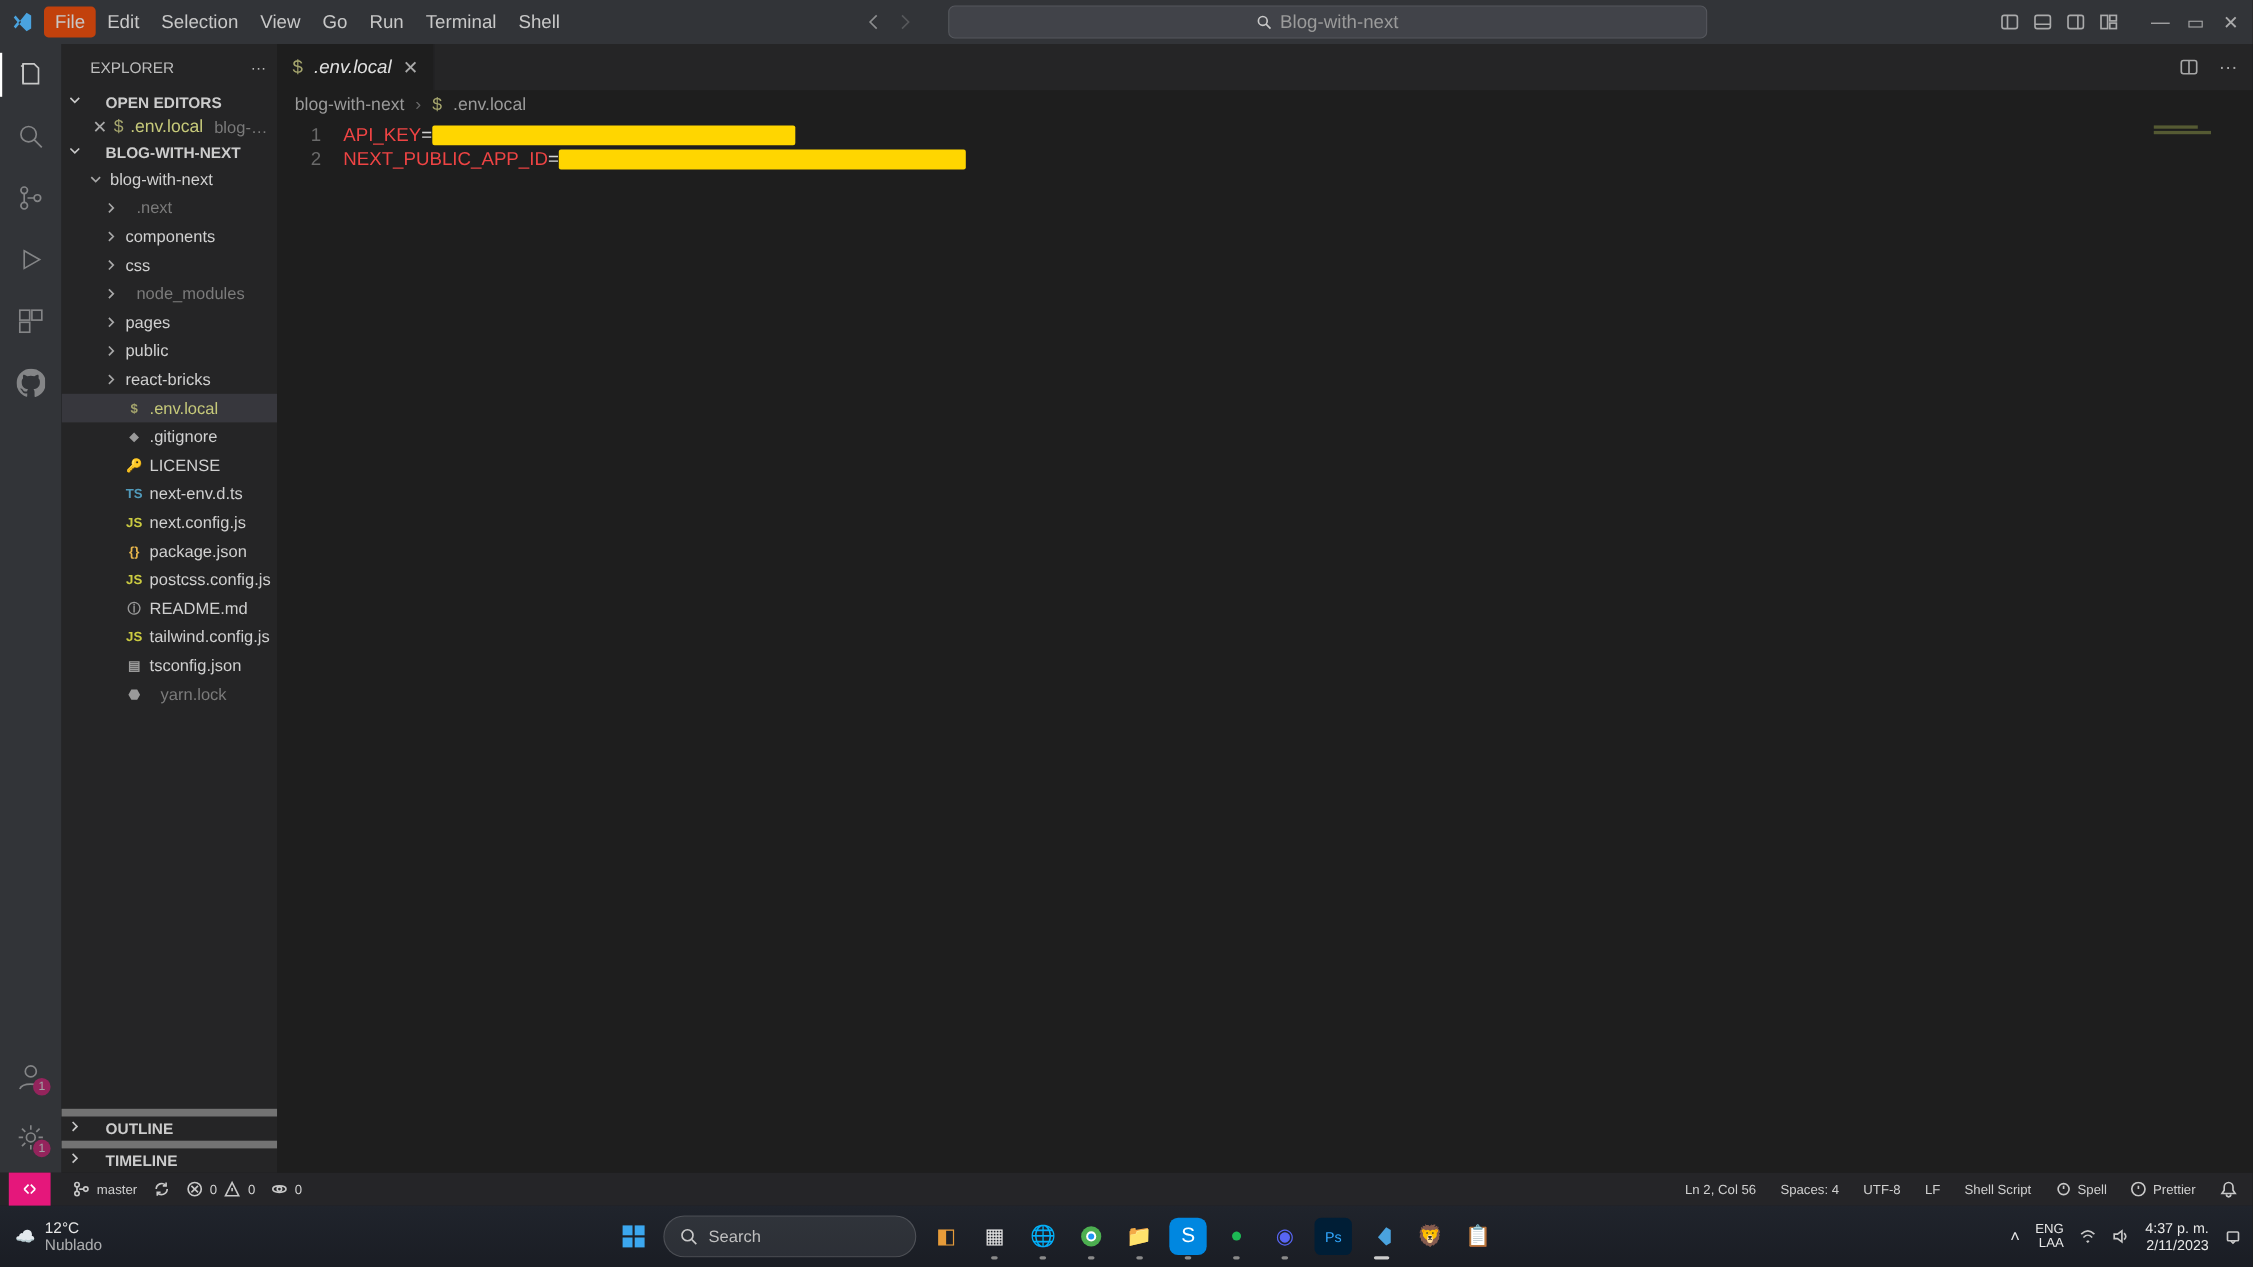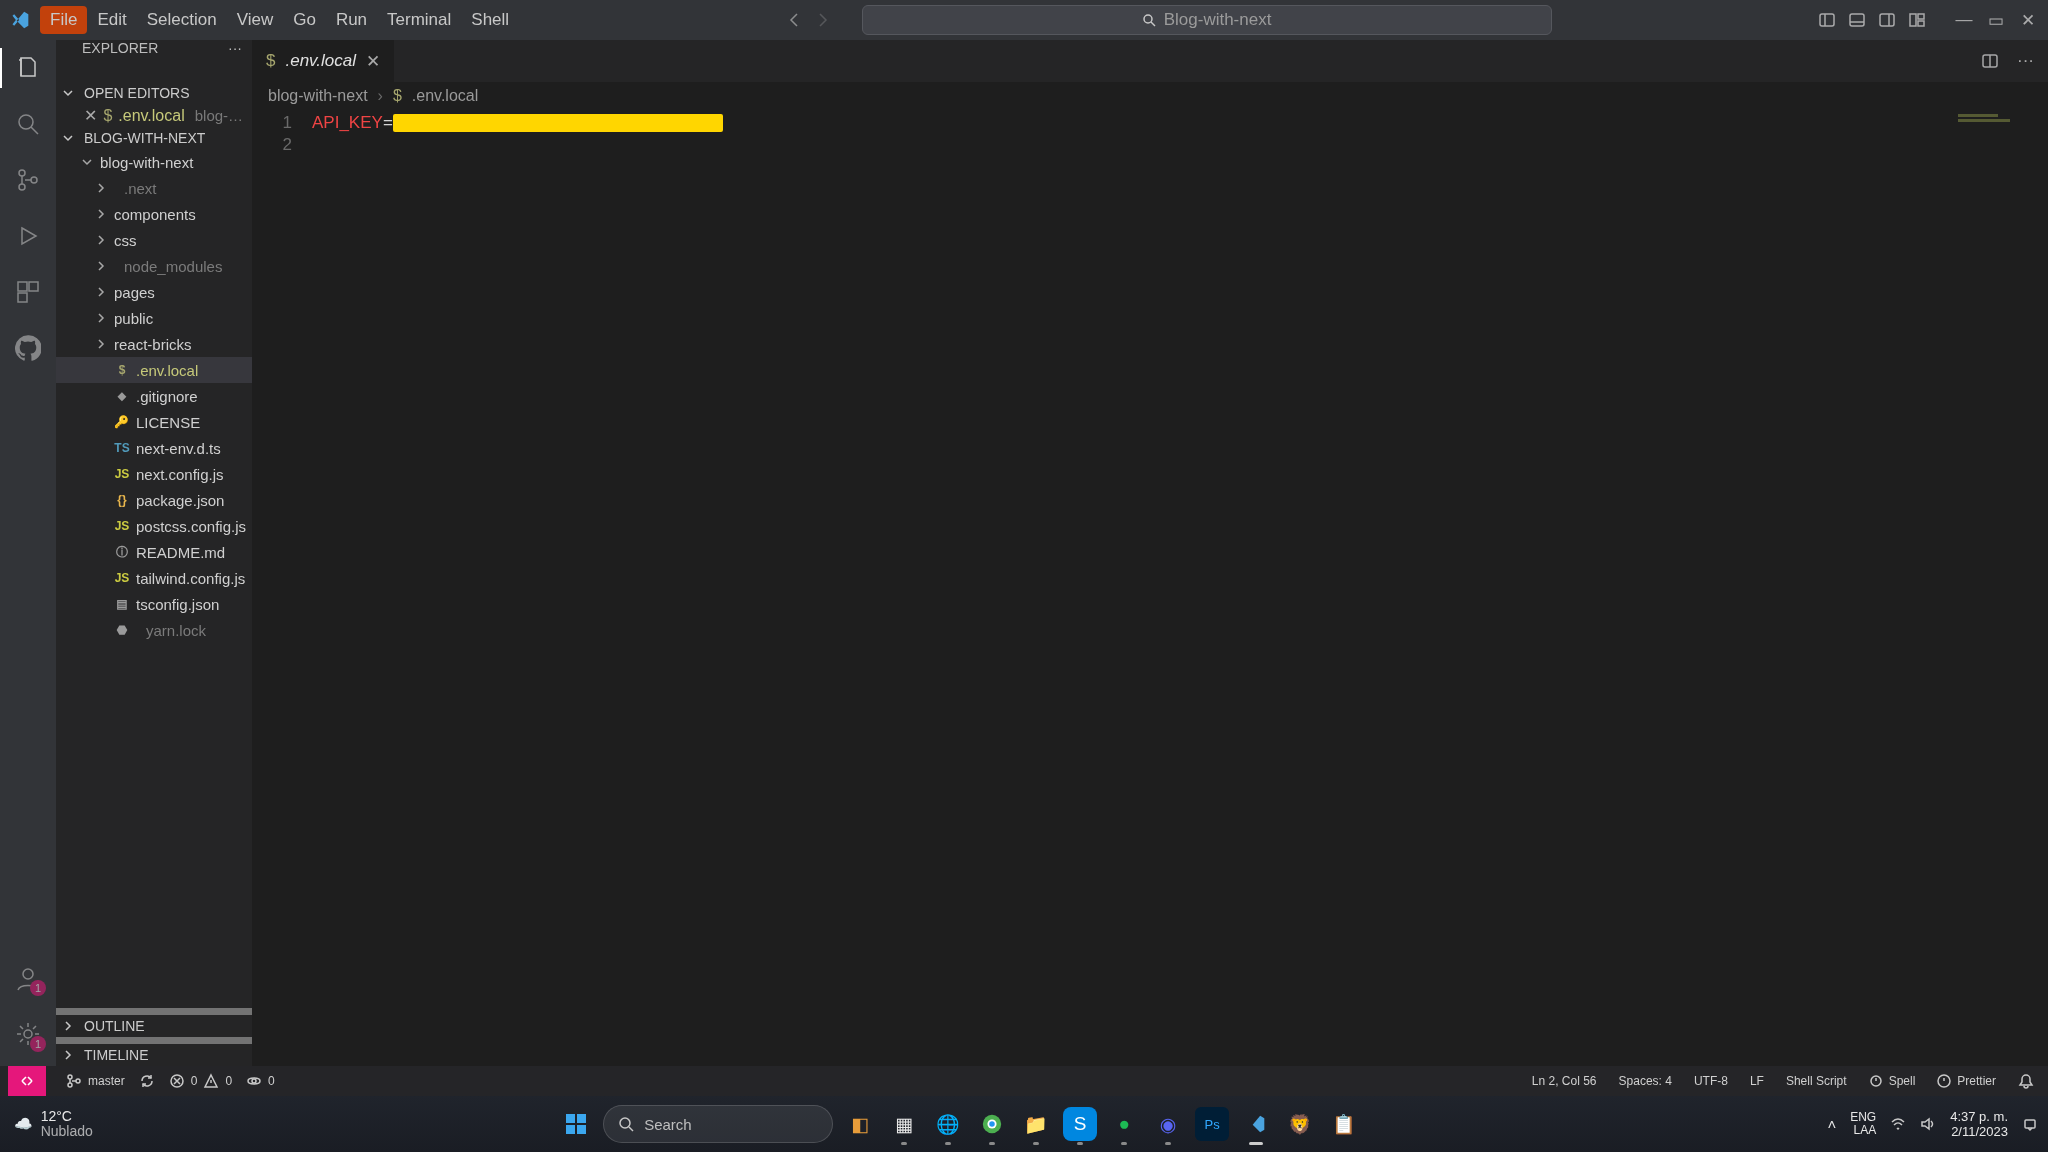--- a/index.html
+++ b/index.html
@@ -21,22 +21,22 @@
 
 .main { display: flex; height: calc(100% - 40px - 30px - 56px); }
 .activitybar { width: 56px; background: #323438; display: flex; flex-direction: column; align-items: center; padding-top: 12px; gap: 24px; }
 .activitybar .ab-icon { width: 32px; height: 32px; display: flex; align-items: center; justify-content: center; opacity: 0.55; position: relative; }
 .activitybar .ab-icon.active { opacity: 1; }
 .activitybar .ab-icon.active::before { content: ""; position: absolute; left: -12px; top: -4px; bottom: -4px; width: 2px; background: #fff; }
 .activitybar .ab-bottom { margin-top: auto; display: flex; flex-direction: column; gap: 24px; margin-bottom: 16px; }
 .badge { position: absolute; right: -2px; bottom: -2px; background: #e5177b; color: #fff; font-size: 11px; width: 16px; height: 16px; border-radius: 8px; display: flex; align-items: center; justify-content: center; }
 
 .sidebar { width: 196px; background: #252526; display: flex; flex-direction: column; font-size: 15px; }
-.sidebar-header { height: 42px; display: flex; align-items: flex-start; justify-content: space-between; padding: 0 10px 0 26px; text-transform: uppercase; font-size: 14px; color: #bdbdbd; }
-.section-head { display: flex; align-items: center; gap: 8px; padding: 3px 6px; font-size: 14px; font-weight: 400; text-transform: uppercase; }
+.sidebar-header { height: 42px; display: flex; align-items: center; justify-content: space-between; padding: 0 10px 0 26px; text-transform: uppercase; font-size: 14px; color: #bdbdbd; }
+.section-head { display: flex; align-items: flex-start; gap: 20px; padding: 3px 6px; font-size: 14px; font-weight: 700; text-transform: uppercase; }
 .section-head .chev { width: 14px; display: inline-block; }
 .open-editor-item { display: flex; align-items: center; gap: 6px; padding: 2px 6px 2px 28px; font-size: 16px; }
 .open-editor-item .close { opacity: 0.8; }
 .open-editor-item .tail { color: #7a7a7a; margin-left: 4px; font-size: 15px; overflow: hidden; text-overflow: ellipsis; white-space: nowrap; }
 
 .tree { flex: 1; overflow: hidden; }
 .tree-row { display: flex; align-items: center; gap: 6px; height: 26px; padding-left: 8px; white-space: nowrap; }
 .tree-row.d1 { padding-left: 24px; }
 .tree-row.d2 { padding-left: 38px; }
 .tree-row .tw { width: 14px; opacity: 0.8; display: inline-flex; justify-content: center; }
@@ -416,20 +416,21 @@
       <span style="color:#a6a66e">$</span>
       <span>.env.local</span>
     </div>
     <div class="code-area">
       <div class="gutter" id="gutter">
           <div>1</div>
           <div>2</div>
         </div>
       <div class="code" id="code">
           <div><span class="kw">API_KEY</span><span class="op">=</span><span class="redact" style="width:330px"></span></div>
+          <div><span class="kw">NEXT_PUBLIC_APP_ID</span><span class="op">=</span><span class="redact" style="width:370px"></span></div>
         </div>
       <div class="minimap">
         <div class="mm-line" style="top:4px;left:10px;width:40px"></div>
         <div class="mm-line" style="top:9px;left:10px;width:52px"></div>
       </div>
     </div>
   </div>
 </div>
 
 <div class="statusbar">

